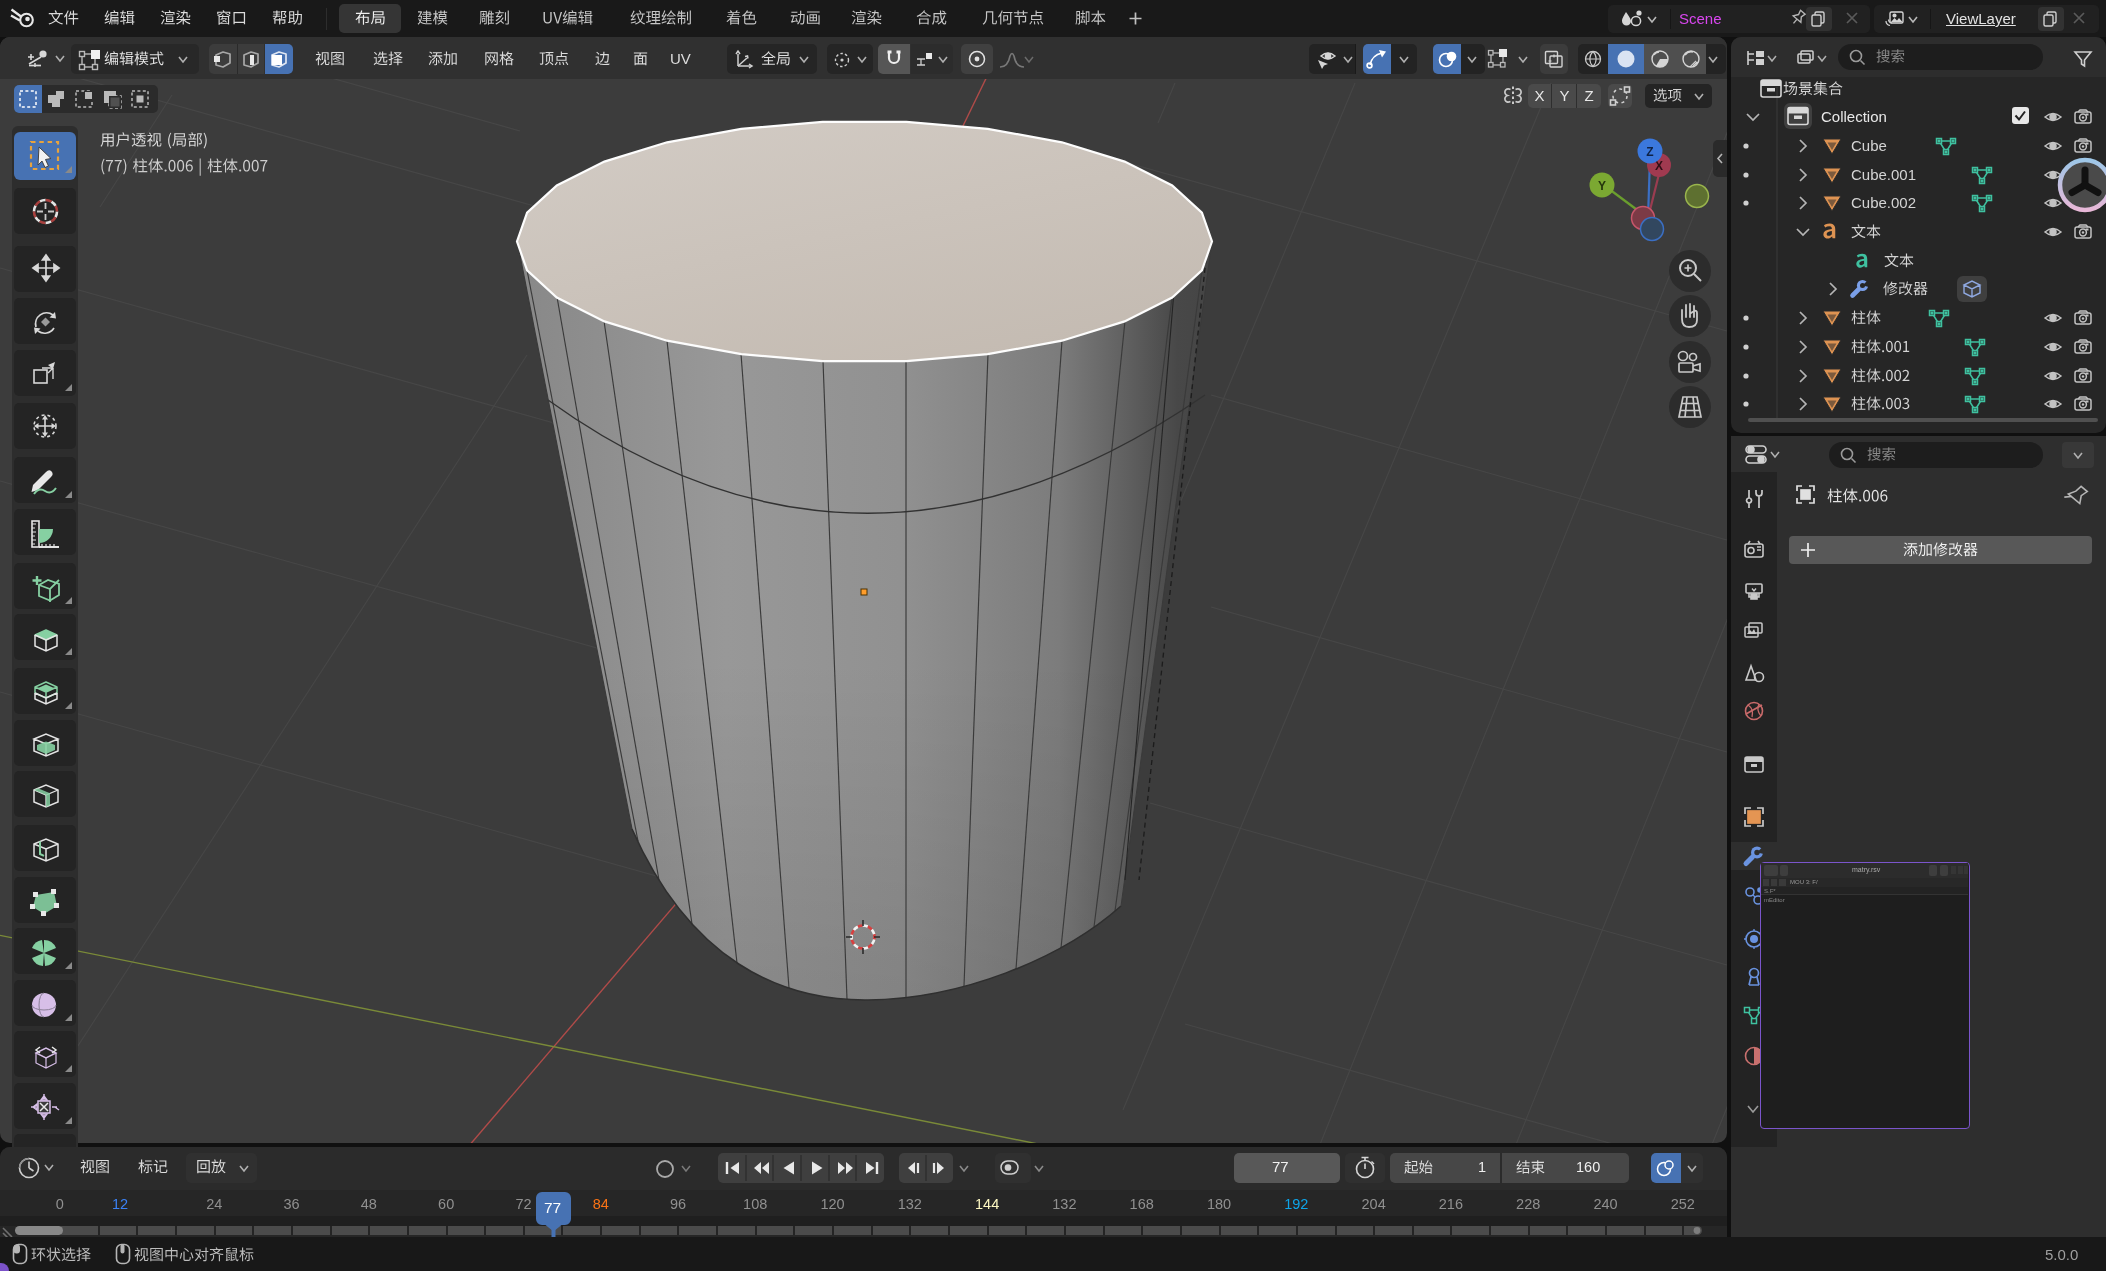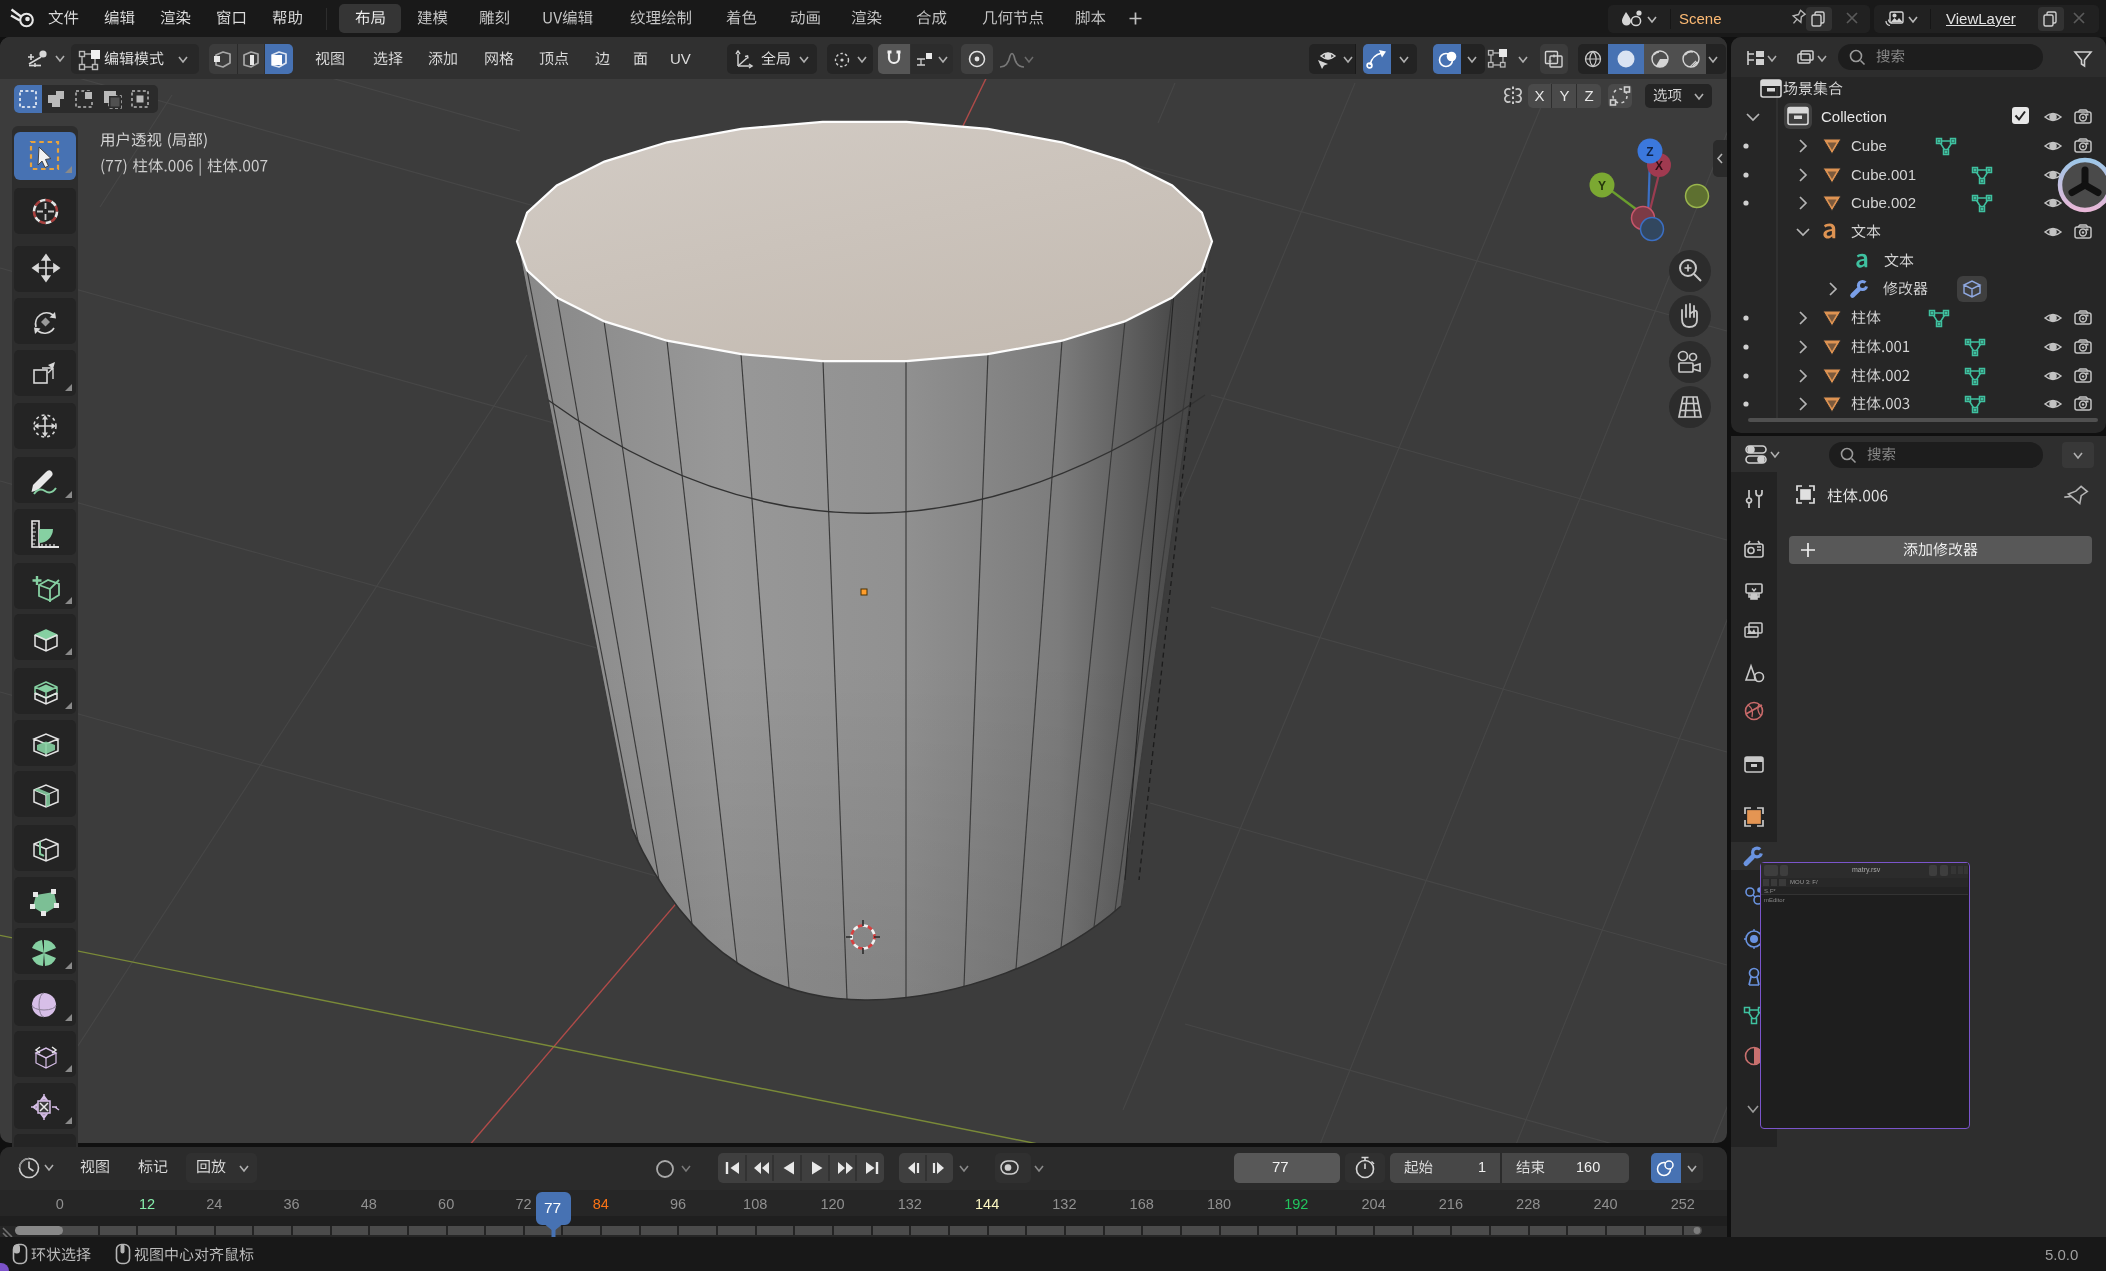--- a/index.html
+++ b/index.html
@@ -133,21 +133,21 @@
         <g fill="none" stroke="#d5d5d5" stroke-width="1.5">
           <path d="M12 5 C9 10 8 12 8 14 a4.5 4.5 0 0 0 9 0 C17 12 15 9.5 12 5 z" fill="#d5d5d5" stroke="none"></path>
           <circle cx="22" cy="14" r="4.6"></circle>
           <circle cx="25" cy="6" r="2.6" fill="#d5d5d5" stroke="none"></circle>
         </g>
         <path d="M34 10 l4 5 4-5" stroke="#b8b8b8" stroke-width="1.6" fill="none"></path>
       </svg>
     </div>
     <div style="position:absolute;left:1670px;top:9px;width:1px;height:20px;background:#161616;"></div>
     <div style="position:absolute;left:1930px;top:9px;width:1px;height:20px;background:#161616;"></div>
-    <div style="position:absolute;left:1679px;top:10px;font:400 15px 'Liberation Sans',sans-serif;color:#fdba74;white-space:nowrap;line-height:1.2;">Scene</div>
+    <div style="position:absolute;left:1679px;top:10px;font:400 15px 'Liberation Sans',sans-serif;color:#d946ef;white-space:nowrap;line-height:1.2;">Scene</div>
     <div style="position:absolute;left:1788px;top:8px;">
       <svg width="20" height="20">
         <g stroke="#b5b5b5" stroke-width="1.4" fill="none" transform="rotate(40 10 10)">
           <path d="M7 2.5 l6 0 -1.2 4.5 3.2 4.5 -10 0 3.2 -4.5 z"></path>
           <path d="M10 11.5 V17"></path>
         </g>
       </svg>
     </div>
     <div style="position:absolute;left:1806px;top:7px;width:26px;height:24px;background:#323232;border-radius:4px;">
       <svg width="26" height="24">
@@ -1597,36 +1597,36 @@
       <div style="position:absolute;left:4px;top:8px;">
         <svg width="14" height="14">
           <path d="M3 5 l4 5 4-5" stroke="#b0b0b0" stroke-width="1.6" fill="none"></path>
         </svg>
       </div>
     </div>
     <div style="position:absolute;left:0px;top:1190px;width:1727px;height:26px;background:#262626;"></div>
     <div style="position:absolute;left:0px;top:1216px;width:1727px;height:10px;background:#1f1f1f;"></div>
     <div style="position:absolute;left:0px;top:1226px;width:1727px;height:11px;background:#262626;"></div>
     <div style="position:absolute;left:55.8px;top:1196px;font:400 14.5px 'Liberation Sans',sans-serif;color:#909090;white-space:nowrap;line-height:1.2;">0</div>
-    <div style="position:absolute;left:139px;top:1196px;font:400 14.5px 'Liberation Sans',sans-serif;color:#86efac;white-space:nowrap;line-height:1.2;">12</div>
+    <div style="position:absolute;left:112px;top:1196px;font:400 14.5px 'Liberation Sans',sans-serif;color:#3b82f6;white-space:nowrap;line-height:1.2;">12</div>
     <div style="position:absolute;left:206.2px;top:1196px;font:400 14.5px 'Liberation Sans',sans-serif;color:#909090;white-space:nowrap;line-height:1.2;">24</div>
     <div style="position:absolute;left:283.5px;top:1196px;font:400 14.5px 'Liberation Sans',sans-serif;color:#909090;white-space:nowrap;line-height:1.2;">36</div>
     <div style="position:absolute;left:360.8px;top:1196px;font:400 14.5px 'Liberation Sans',sans-serif;color:#909090;white-space:nowrap;line-height:1.2;">48</div>
     <div style="position:absolute;left:438.1px;top:1196px;font:400 14.5px 'Liberation Sans',sans-serif;color:#909090;white-space:nowrap;line-height:1.2;">60</div>
     <div style="position:absolute;left:515.4px;top:1196px;font:400 14.5px 'Liberation Sans',sans-serif;color:#909090;white-space:nowrap;line-height:1.2;">72</div>
     <div style="position:absolute;left:592.7px;top:1196px;font:400 14.5px 'Liberation Sans',sans-serif;color:#f97316;white-space:nowrap;line-height:1.2;">84</div>
     <div style="position:absolute;left:670.0px;top:1196px;font:400 14.5px 'Liberation Sans',sans-serif;color:#909090;white-space:nowrap;line-height:1.2;">96</div>
     <div style="position:absolute;left:743.0999999999999px;top:1196px;font:400 14.5px 'Liberation Sans',sans-serif;color:#909090;white-space:nowrap;line-height:1.2;">108</div>
     <div style="position:absolute;left:820.4px;top:1196px;font:400 14.5px 'Liberation Sans',sans-serif;color:#909090;white-space:nowrap;line-height:1.2;">120</div>
     <div style="position:absolute;left:897.6999999999999px;top:1196px;font:400 14.5px 'Liberation Sans',sans-serif;color:#909090;white-space:nowrap;line-height:1.2;">132</div>
     <div style="position:absolute;left:974.9999999999999px;top:1196px;font:400 14.5px 'Liberation Sans',sans-serif;color:#fef9c3;white-space:nowrap;line-height:1.2;">144</div>
     <div style="position:absolute;left:1052.3000000000002px;top:1196px;font:400 14.5px 'Liberation Sans',sans-serif;color:#909090;white-space:nowrap;line-height:1.2;">132</div>
     <div style="position:absolute;left:1129.6000000000001px;top:1196px;font:400 14.5px 'Liberation Sans',sans-serif;color:#909090;white-space:nowrap;line-height:1.2;">168</div>
     <div style="position:absolute;left:1206.9px;top:1196px;font:400 14.5px 'Liberation Sans',sans-serif;color:#909090;white-space:nowrap;line-height:1.2;">180</div>
-    <div style="position:absolute;left:1284.2px;top:1196px;font:400 14.5px 'Liberation Sans',sans-serif;color:#22c55e;white-space:nowrap;line-height:1.2;">192</div>
+    <div style="position:absolute;left:1284.2px;top:1196px;font:400 14.5px 'Liberation Sans',sans-serif;color:#0ea5e9;white-space:nowrap;line-height:1.2;">192</div>
     <div style="position:absolute;left:1361.5px;top:1196px;font:400 14.5px 'Liberation Sans',sans-serif;color:#909090;white-space:nowrap;line-height:1.2;text-align:right;">204</div>
     <div style="position:absolute;left:1438.8px;top:1196px;font:400 14.5px 'Liberation Sans',sans-serif;color:#909090;white-space:nowrap;line-height:1.2;">216</div>
     <div style="position:absolute;left:1516.1000000000001px;top:1196px;font:400 14.5px 'Liberation Sans',sans-serif;color:#909090;white-space:nowrap;line-height:1.2;">228</div>
     <div style="position:absolute;left:1593.4px;top:1196px;font:400 14.5px 'Liberation Sans',sans-serif;color:#909090;white-space:nowrap;line-height:1.2;">240</div>
     <div style="position:absolute;left:1670.7px;top:1196px;font:400 14.5px 'Liberation Sans',sans-serif;color:#909090;white-space:nowrap;line-height:1.2;">252</div>
     <svg width="1727" height="47" style="position:absolute;left:0;top:1190px;">
       <rect x="18" y="36" width="1684" height="9" rx="4.5" fill="#4b4b4b"></rect>
       <line x1="60" y1="36" x2="60" y2="45" stroke="#242424" stroke-width="2"></line>
       <line x1="99" y1="36" x2="99" y2="45" stroke="#242424" stroke-width="2"></line>
       <line x1="137" y1="36" x2="137" y2="45" stroke="#242424" stroke-width="2"></line>

